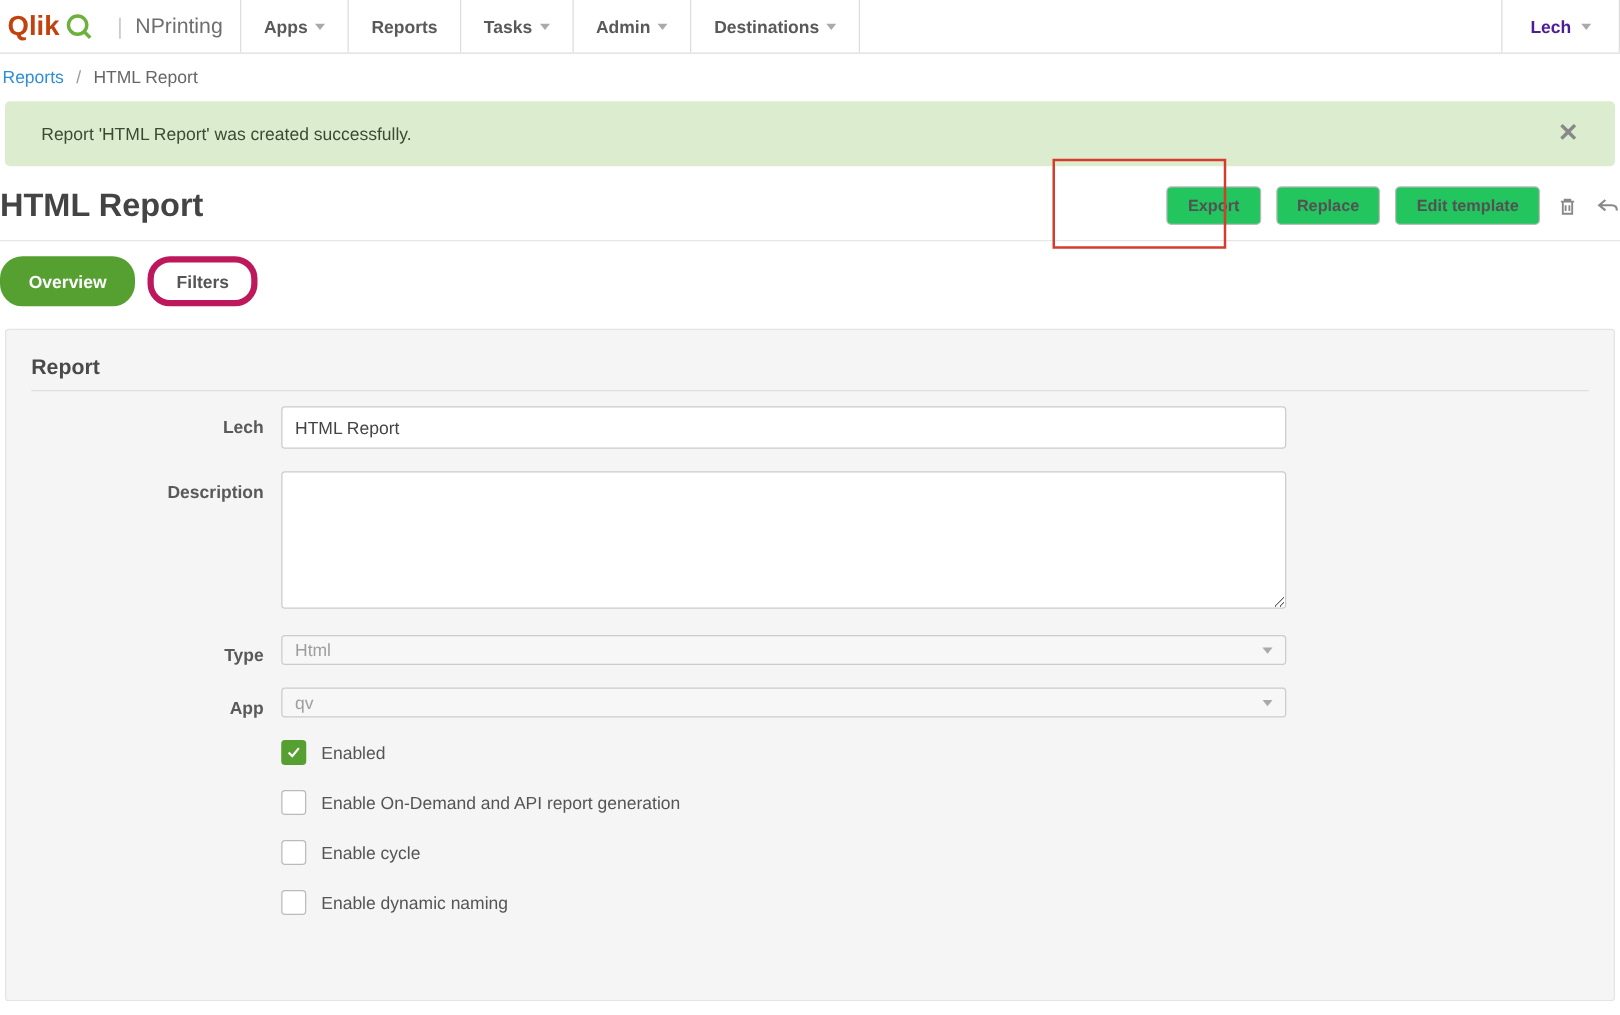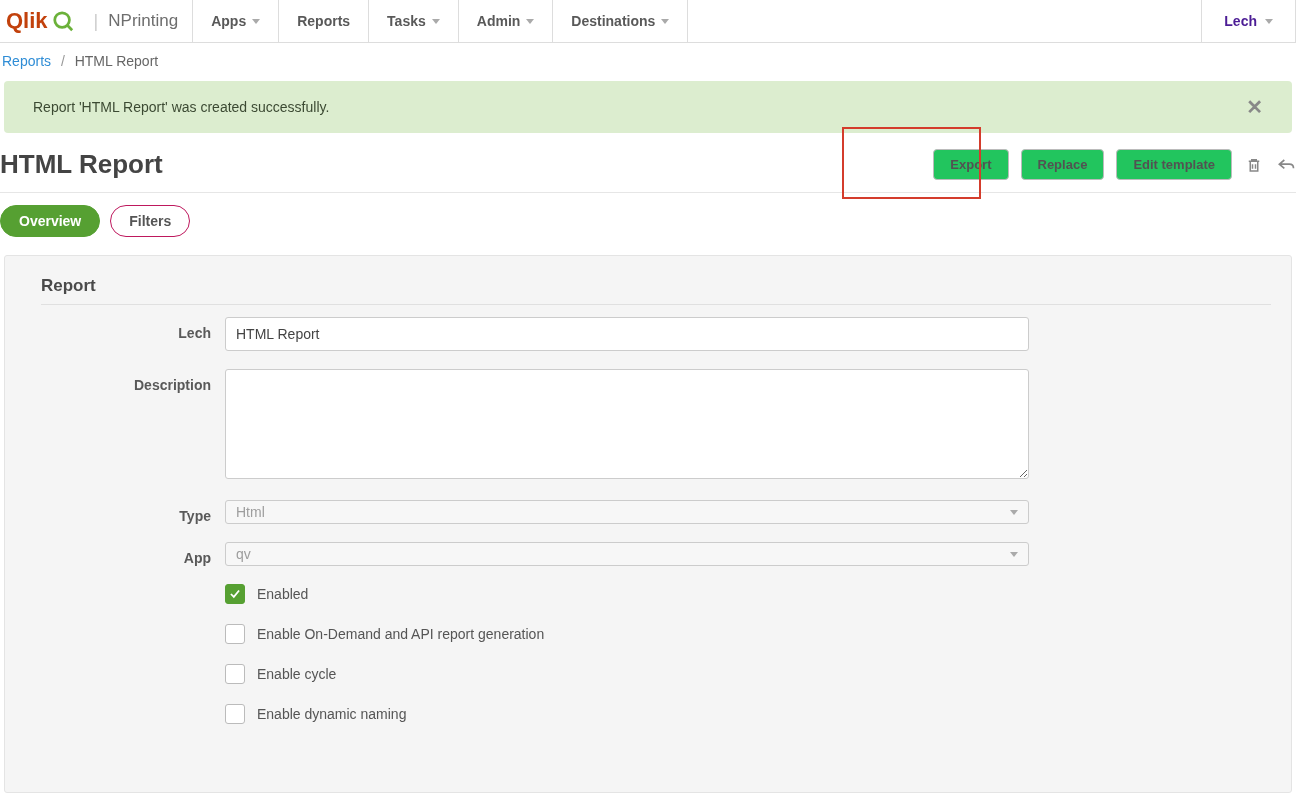--- a/index.html
+++ b/index.html
@@ -148,41 +148,41 @@
     display: flex;
     gap: 10px;
     margin-bottom: 18px;
   }
   .tab {
     border-radius: 18px;
     padding: 7px 18px;
     font-weight: 700;
     font-size: 14px;
     cursor: pointer;
-    border: 1px solid #be185d;
+    border: 5px solid #be185d;
     background: #fff;
     color: #555;
   }
   .tab.active {
     background: #56a032;
     border-color: #56a032;
     color: #fff;
   }
   .panel {
     background: #f5f5f5;
     border: 1px solid #e4e4e4;
     border-radius: 3px;
     padding: 20px 20px 30px 20px;
     margin: 0 4px;
   }
   .panel-title {
     font-size: 17px;
     font-weight: 700;
     color: #4a4a4a;
-    margin: 0 0 12px 16px;
+    margin: 0 0 12px 0;
     border-bottom: 1px solid #e0e0e0;
     padding-bottom: 8px;
   }
   .form-row {
     display: flex;
     align-items: flex-start;
     margin-bottom: 18px;
   }
   .form-label {
     width: 200px;

